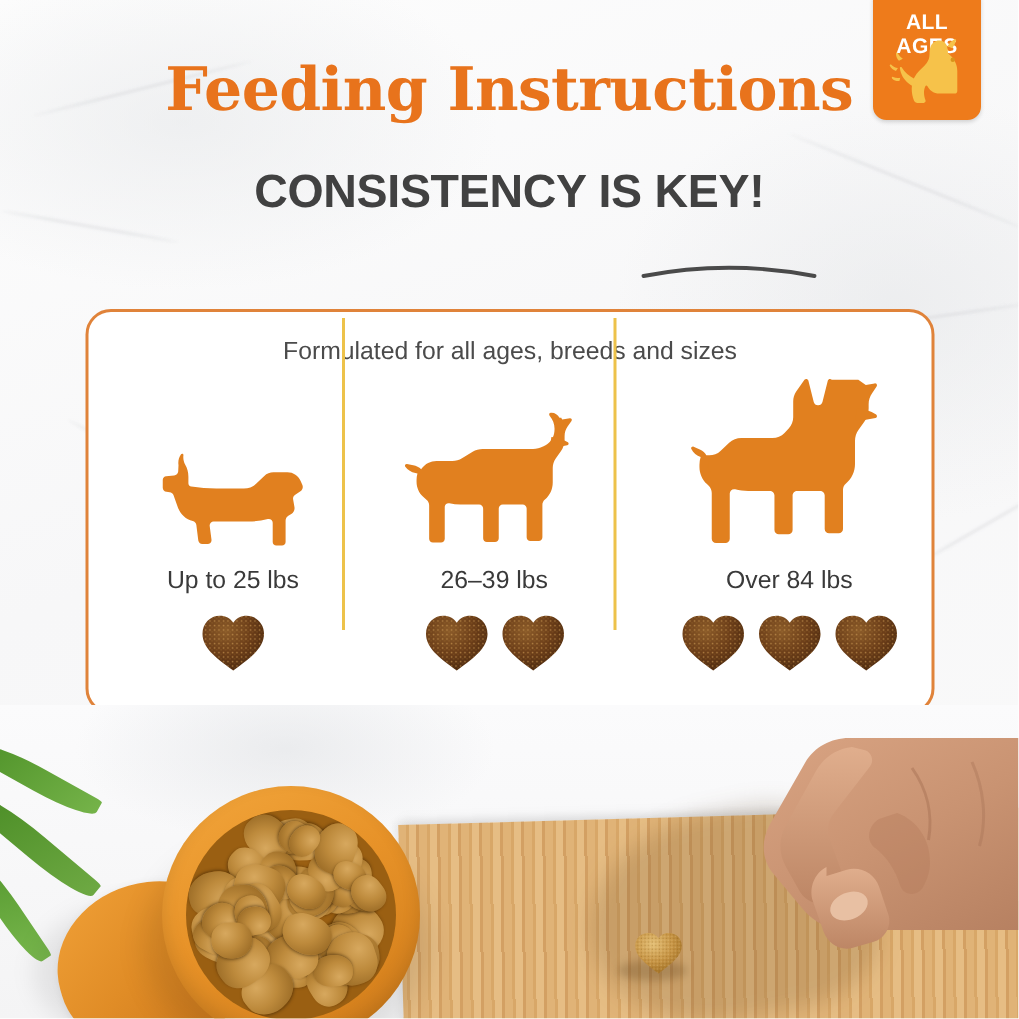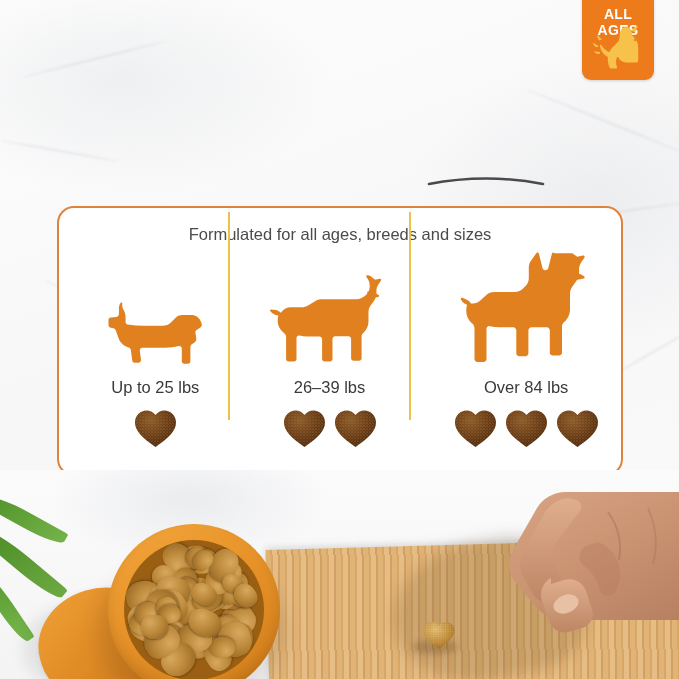--- a/index.html
+++ b/index.html
@@ -376,20 +376,22 @@
         <path d="M42.8 10.2c1.1-1.6 2-3.3 2.6-5.1 0.2-0.7-0.6-1.3-1.2-0.9-1.9 1.2-3.4 2.8-4.6 4.6l3.2 1.4z"></path>
         <circle cx="43.2" cy="17.8" r="1.5" fill="#D9941A"></circle>
         <path d="M17.5 30.5c-3.4-1.7-6.3-4.3-8.3-7.5-0.4-0.6-1.4-0.3-1.3 0.4 0.5 4.1 2.6 7.8 5.9 10.3 1.4 1.1 3 1.9 4.7 2.5l-1-5.7z"></path>
         <path d="M9.9 17.2c-1.5-0.9-2.6-2.2-3.4-3.8-0.3-0.6-1.2-0.4-1.2 0.3 0 1.8 0.7 3.5 2 4.8l2.6-1.3z"></path>
         <path d="M6.6 23.4c-1.7-0.2-3.2-1-4.4-2.2-0.5-0.5-1.3 0.1-1 0.7 0.8 1.7 2.3 2.9 4.1 3.4l1.3-1.9z"></path>
         <path d="M8.2 29.8c-1.6 0.4-3.3 0.2-4.8-0.5-0.6-0.3-1.2 0.5-0.7 1 1.3 1.3 3.1 1.9 4.9 1.7l0.6-2.2z"></path>
       </g>
     </svg>
   </div>
 
+  <div class="title">Feeding Instructions</div>
+  <div class="subtitle">CONSISTENCY IS KEY!</div>
   <svg class="underline-arc" viewBox="0 0 118 12">
     <path d="M2 10 Q59 -1 116 10" stroke="#4a4a4a" stroke-width="2.6" fill="none" stroke-linecap="round"></path>
   </svg>
 
   <div class="card">
     <div class="card-caption">Formulated for all ages, breeds and sizes</div>
 
     <div class="divider d1"></div>
     <div class="divider d2"></div>
 

